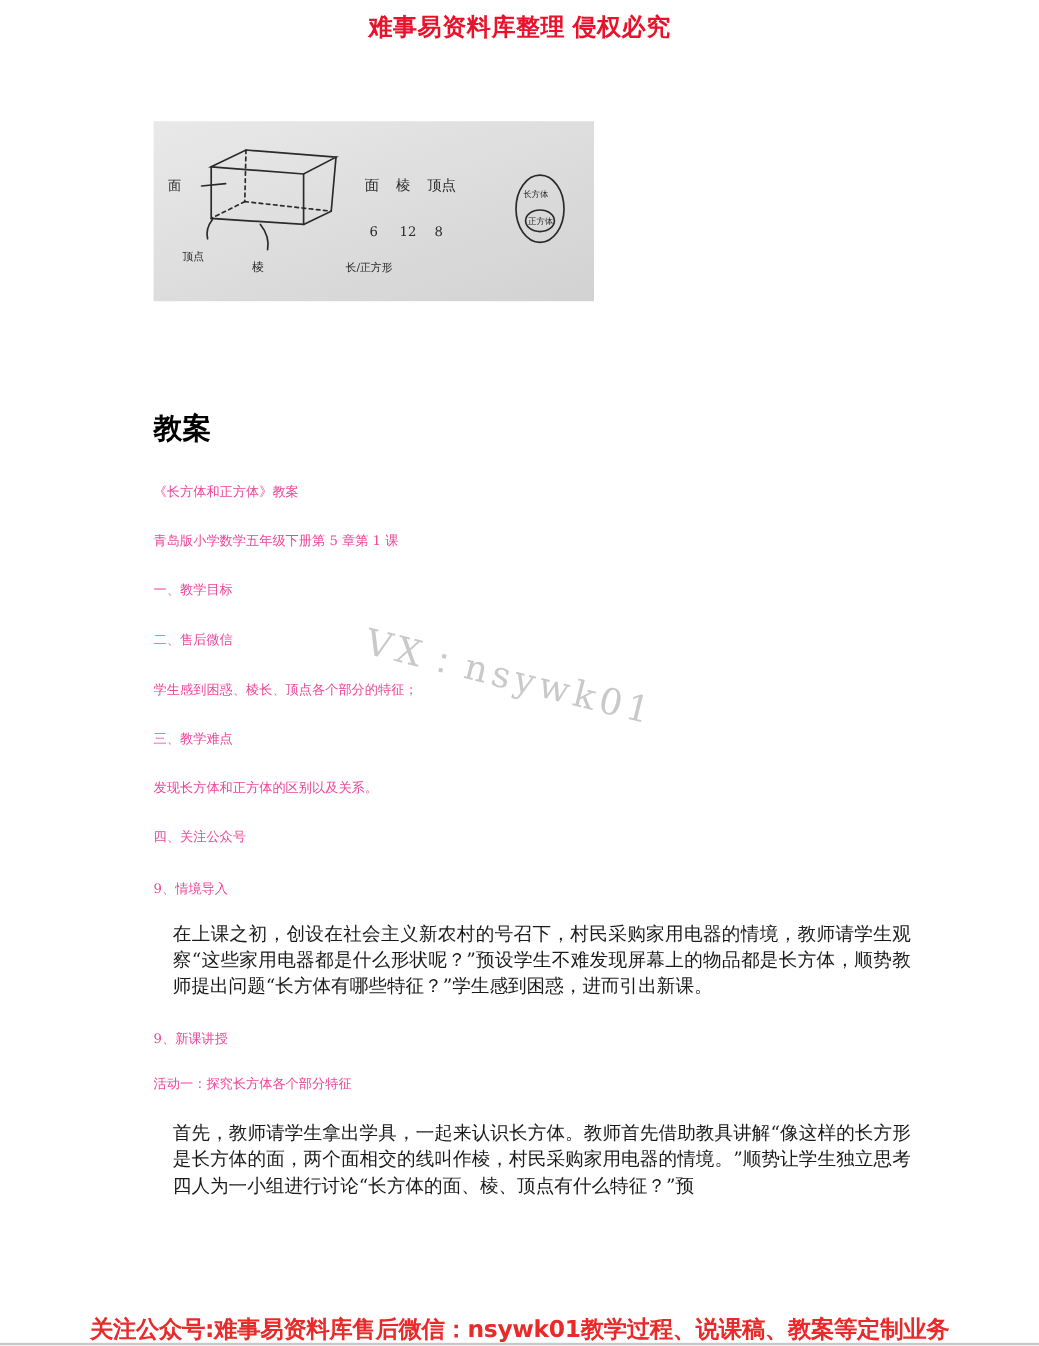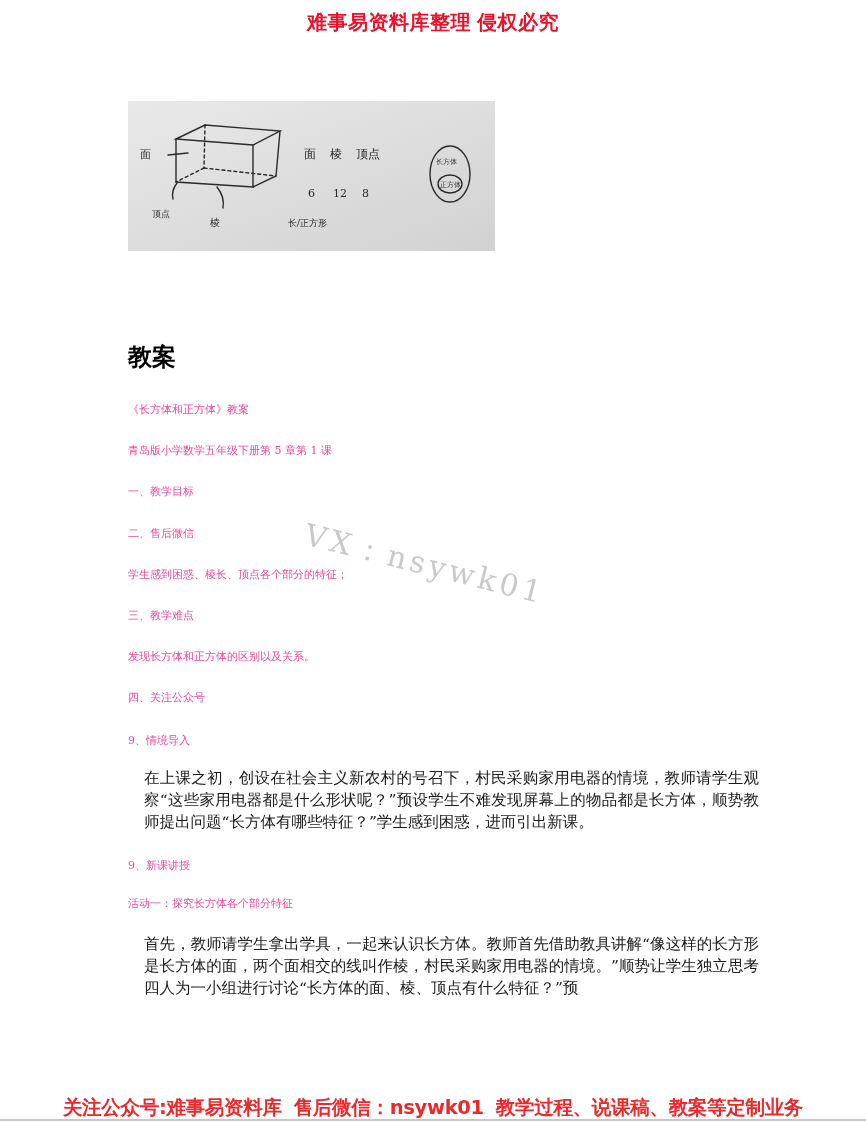--- a/index.html
+++ b/index.html
@@ -41,21 +41,21 @@
     font-size: 30px; color: #c9c9c9; letter-spacing: 4px;
     transform: rotate(14deg); transform-origin: left top; white-space: nowrap;
     pointer-events: none;
   }
   .footer-banner {
     position: absolute; left: 0; top: 1094px; width: 866px; text-align: center;
     font-family: "DejaVu Sans", "Liberation Sans", sans-serif;
     font-weight: bold; font-size: 19.5px; color: #ea2a2a; white-space: nowrap;
     letter-spacing: -0.3px;
   }
-  .footer-banner span + span { margin-left: 12px; }
+  .footer-banner span + span { }
   .footer-rule {
     position: absolute; left: 0; top: 1119px; width: 866px; height: 2px; background: #c8c8c8;
   }
 </style>
 </head>
 <body>
 
 <div class="header-banner">
   <span>难事易资料库整理</span><span>侵权必究</span>
 </div>

